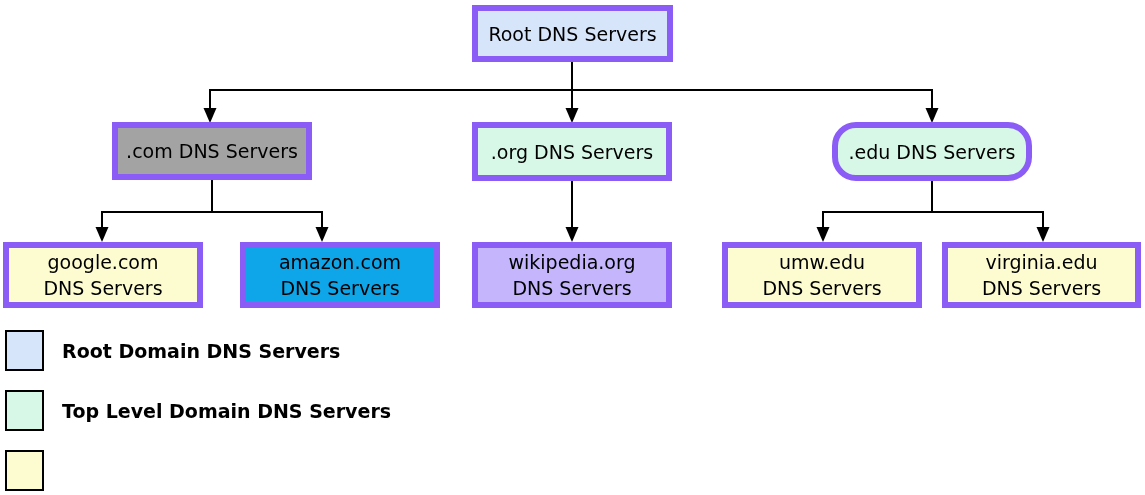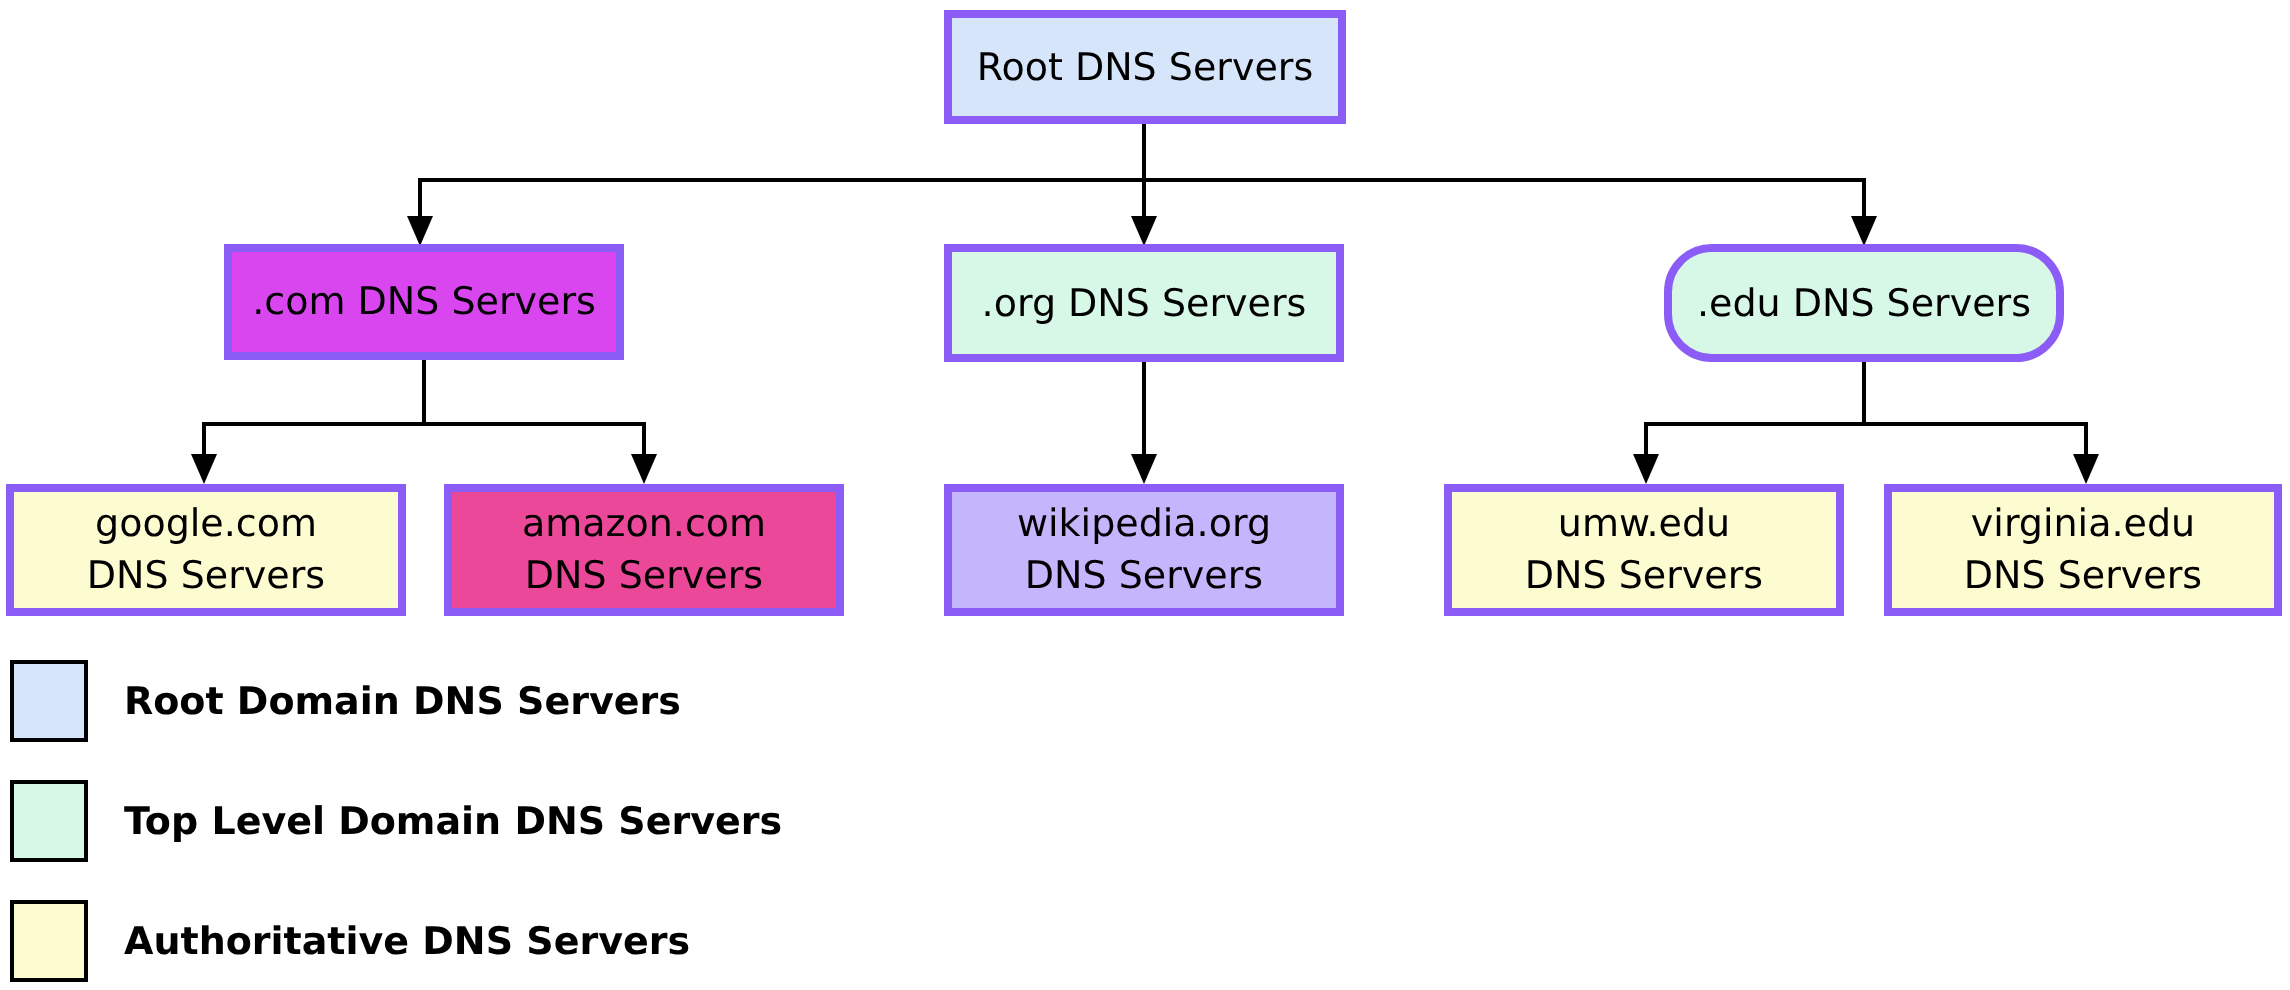--- a/index.html
+++ b/index.html
@@ -13,21 +13,21 @@
     overflow: hidden;
   }
   svg.connectors {
     position: absolute;
     left: 0; top: 0;
     width: 1145px; height: 495px;
   }
   .node {
     position: absolute;
     box-sizing: border-box;
-    border: 4px solid #8b5cf6;
+    border: 6px solid #8b5cf6;
     display: flex;
     align-items: center;
     justify-content: center;
     text-align: center;
     font-size: 19px;
     line-height: 26px;
     white-space: nowrap;
   }
   .node-root      { left: 472px; top: 5px;   width: 201px; height: 57px; }
   .node-com       { left: 112px; top: 122px; width: 200px; height: 58px; }
@@ -85,37 +85,37 @@
       <polygon points="565.5,227 578.5,227 572,242"></polygon>
       <polygon points="816.5,227 829.5,227 823,242"></polygon>
       <polygon points="1036.5,227 1049.5,227 1043,242"></polygon>
     </g>
   </svg>
 
   <div class="node node-root" style="background-color: rgb(215, 229, 251);">
     <span>Root DNS Servers</span>
   </div>
 
-  <div class="node node-com" style="background-color: #d946ef;">
+  <div class="node node-com" style="background-color: #a3a3a3;">
     <span>.com DNS Servers</span>
   </div>
   <div class="node node-org" style="background-color: rgb(215, 248, 231);">
     <span>.org DNS Servers</span>
   </div>
   <div class="node node-edu" style="background-color: rgb(215, 248, 231);">
     <span>.edu DNS Servers</span>
   </div>
 
   <div class="node node-google" style="background-color: rgb(253, 252, 209);">
     <div class="stack">
       <span>google.com</span>
       <span>DNS Servers</span>
     </div>
   </div>
-  <div class="node node-amazon" style="background-color: #ec4899;">
+  <div class="node node-amazon" style="background-color: #0ea5e9; margin-left: 18px;">
     <div class="stack">
       <span>amazon.com</span>
       <span>DNS Servers</span>
     </div>
   </div>
   <div class="node node-wikipedia" style="background-color: #c4b5fd;">
     <div class="stack">
       <span>wikipedia.org</span>
       <span>DNS Servers</span>
     </div>
@@ -133,15 +133,14 @@
     </div>
   </div>
 
   <div class="swatch sw1" style="background-color: rgb(215, 229, 251);"></div>
   <div class="legend-label lg1">Root Domain DNS Servers</div>
 
   <div class="swatch sw2" style="background-color: rgb(215, 248, 231);"></div>
   <div class="legend-label lg2">Top Level Domain DNS Servers</div>
 
   <div class="swatch sw3" style="background-color: rgb(253, 252, 209);"></div>
-  <div class="legend-label lg3">Authoritative DNS Servers</div>
 
 </div>
 
 </body></html>

